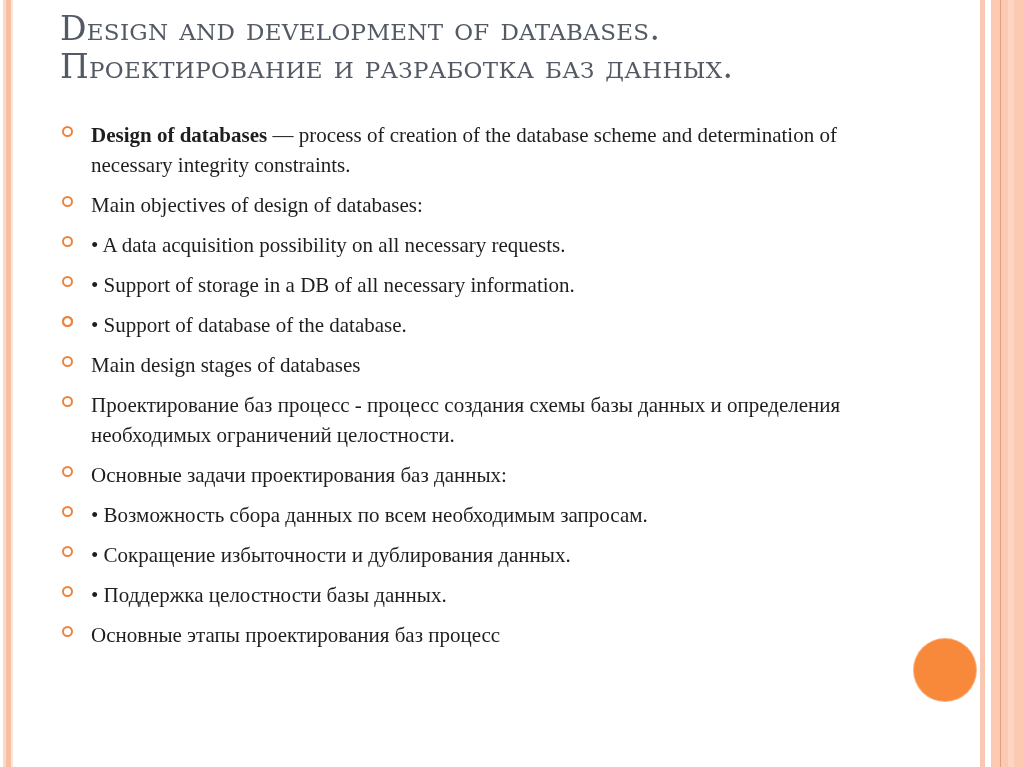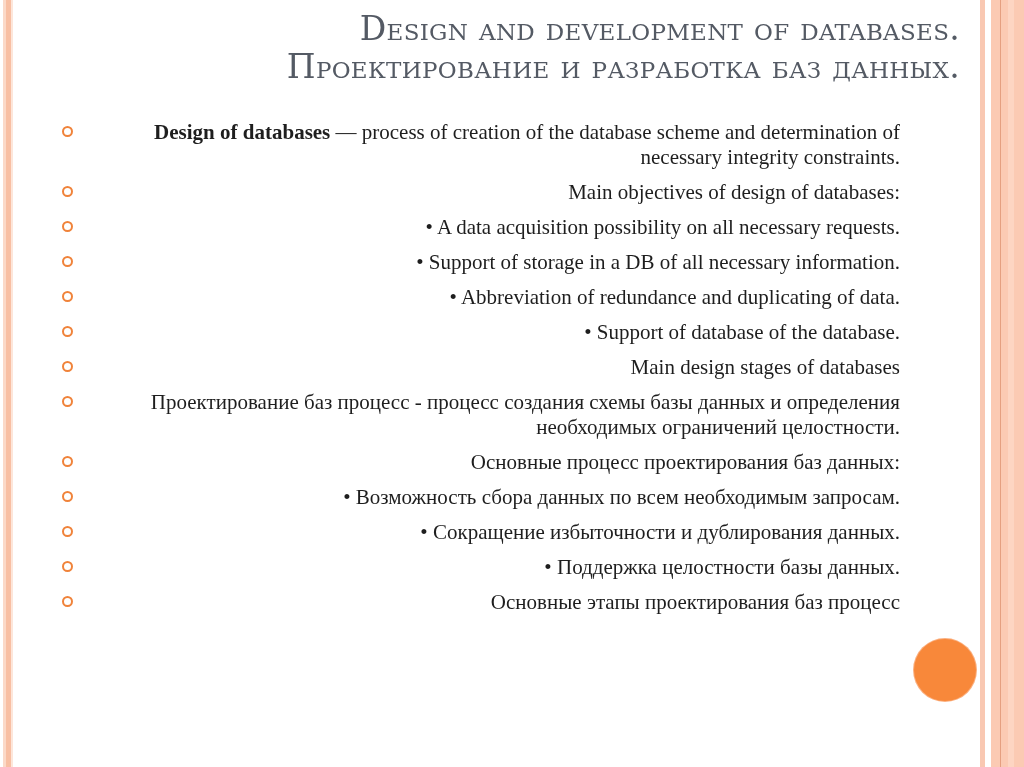--- a/index.html
+++ b/index.html
@@ -8,21 +8,20 @@
       width: 1024px;
       height: 767px;
       background: #ffffff;
       overflow: hidden;
     }
     .slide {
       position: relative;
       width: 1024px;
       height: 767px;
       background: #ffffff;
-      text-align: right;
     }
     
     .left-border-a {
       position: absolute; left: 3px; top: 0; width: 3px; height: 767px;
       background: #fbd9c8;
     }
     .left-border-b {
       position: absolute; left: 6px; top: 0; width: 5px; height: 767px;
       background: #f8bfa3;
     }
@@ -70,21 +69,21 @@
       margin: 0;
       padding: 0;
       list-style: none;
       font-family: "Liberation Serif", "DejaVu Serif", serif;
       font-size: 21px;
       color: #1e1e1e;
     }
     .bullet-item {
       position: relative;
       padding-left: 31px;
-      line-height: 25px;
+      line-height: 30px;
       margin-bottom: 10px;
     }
     .bullet-marker {
       position: absolute;
       left: 2px;
       top: 6px;
       width: 7px;
       height: 7px;
       border: 2px solid #f0833a;
       border-radius: 50%;
@@ -132,37 +131,36 @@
     <li class="bullet-item">
       <span class="bullet-marker"></span>
       <span>• A data acquisition possibility on all necessary requests.</span>
     </li>
     <li class="bullet-item">
       <span class="bullet-marker"></span>
       <span>• Support of storage in a DB of all necessary information.</span>
     </li>
     <li class="bullet-item">
       <span class="bullet-marker"></span>
-      <span>• Abbreviation of redundance and duplicating of data.</span>
     </li>
     <li class="bullet-item">
       <span class="bullet-marker"></span>
       <span>• Support of database of the database.</span>
     </li>
     <li class="bullet-item">
       <span class="bullet-marker"></span>
       <span>Main design stages of databases</span>
     </li>
     <li class="bullet-item">
       <span class="bullet-marker"></span>
       <span>Проектирование баз процесс - процесс создания схемы базы данных и определения необходимых ограничений целостности.</span>
     </li>
     <li class="bullet-item">
       <span class="bullet-marker"></span>
-      <span>Основные процесс проектирования баз данных:</span>
+      <span>Основные задачи проектирования баз данных:</span>
     </li>
     <li class="bullet-item">
       <span class="bullet-marker"></span>
       <span>• Возможность сбора данных по всем необходимым запросам.</span>
     </li>
     <li class="bullet-item">
       <span class="bullet-marker"></span>
       <span>• Сокращение избыточности и дублирования данных.</span>
     </li>
     <li class="bullet-item">

